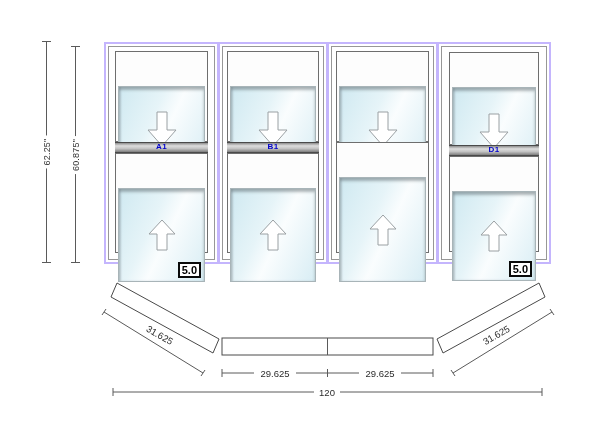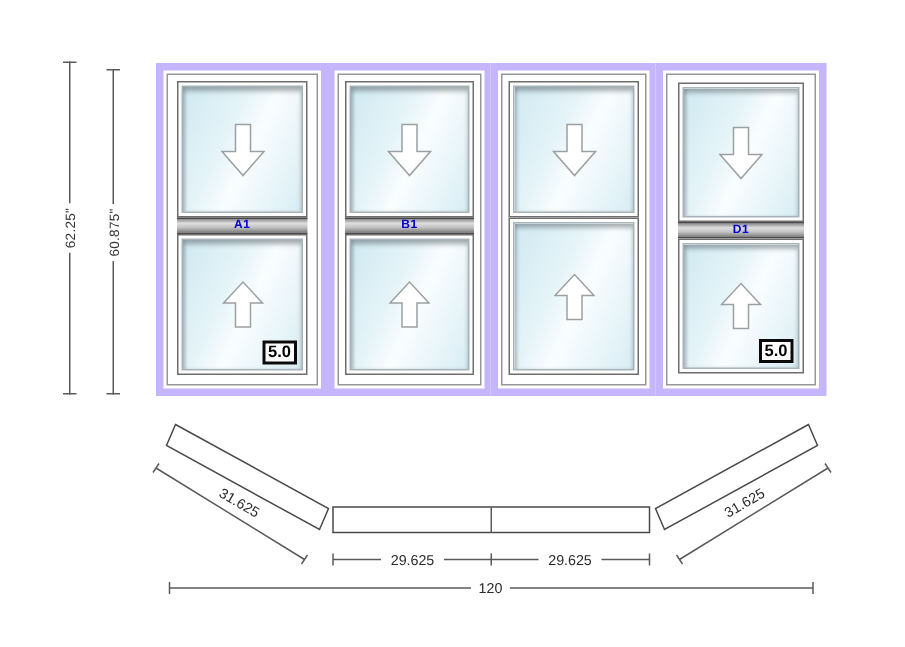--- a/index.html
+++ b/index.html
@@ -3,21 +3,21 @@
 <meta charset="utf-8">
 <style>
   html,body{margin:0;padding:0;background:#fff;}
   .canvas{
     position:relative;width:603px;height:431px;background:#ffffff;overflow:hidden;
     font-family:"Liberation Sans",sans-serif;
   }
   
   .unit{
     position:absolute;top:42px;height:222px;box-sizing:border-box;
-    border:5px solid #c4b5fd;background:#fff;padding:2px;
+    border:2px solid #c4b5fd;background:#fff;padding:2px;
   }
   .unit-a{left:104px;width:115px;}
   .unit-b{left:218px;width:110px;}
   .unit-c{left:327px;width:111px;}
   .unit-d{left:437px;width:114px;}
   .unit-inner{
     box-sizing:border-box;height:100%;border:1px solid #979797;
     padding:4px 4px 6px;display:flex;flex-direction:column;background:#fff;
   }
   .unit-a .unit-inner{padding:4px 6px 6px;}
@@ -27,21 +27,21 @@
     padding:2px;position:relative;
   }
   .sash-upper{height:91px;}
   .unit-d .sash-upper{height:93px;}
   .sash-lower{flex:1;}
   .glass{
     position:relative;width:100%;height:100%;box-sizing:border-box;
     border:1px solid #a8b4b8;
     background:linear-gradient(115deg,#cfe9f1 0%,#e6f4f8 38%,#fafdfe 55%,#d8edf4 100%);
     box-shadow:inset 0 3px 3px rgba(85,95,100,.45), inset 2px 0 2px rgba(120,130,135,.28);
-    display:flex;align-items:center;justify-content:center;
+    display:flex;align-items:center;justify-content:center;margin-top:32px;
   }
   .rail{
     height:9px;position:relative;
     border-top:1px solid #4a4a4a;border-bottom:1px solid #4a4a4a;
     background:linear-gradient(180deg,#8d8d8d 0%,#dedede 32%,#c3c3c3 62%,#7d7d7d 100%);
   }
   .rail-label{
     position:absolute;left:0;right:0;top:0;text-align:center;
     font-size:8px;font-weight:bold;line-height:8px;color:#0000cc;letter-spacing:.3px;
   }

